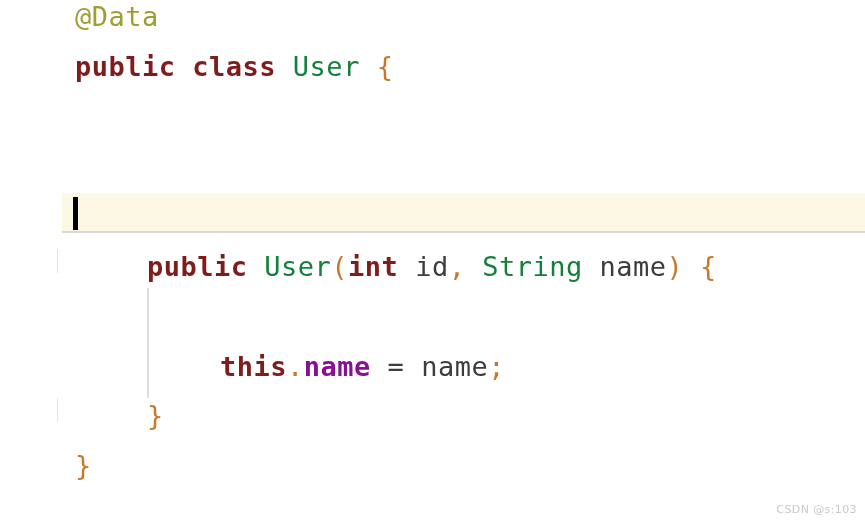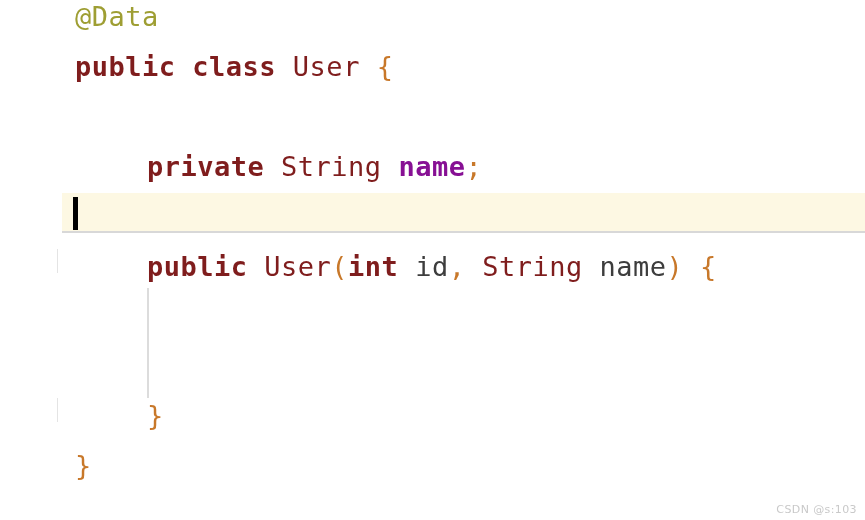--- a/index.html
+++ b/index.html
@@ -81,21 +81,21 @@
     white-space: pre;
     font-family: "DejaVu Sans Mono", monospace;
     font-size: 27px;
     line-height: 32px;
     letter-spacing: 0.5px;
   }
 
   
   .tok-annotation { color: #9E9E33; text-align: center; }
   .tok-keyword    { color: #7f1d1d; font-weight: bold; }
-  .tok-type       { color: #7f1d1d; }
+  .tok-type       { color: #15803d; }
   .tok-ident      { color: #3d3d3d; }
   .tok-field      { color: #871094; font-weight: bold; }
   .tok-punct      { color: #C8782A; }
   .tok-operator   { color: #3d3d3d; }
 
   
   .watermark {
     position: absolute;
     right: 8px;
     bottom: 4px;
@@ -122,27 +122,27 @@
     <span>]</span>
   </div>
 
   <div class="code-layer">
 
     <div class="code-line" style="top:1px;"><span class="tok-annotation">@Data</span></div>
 
     <div class="code-line" style="top:51px;"><span class="tok-keyword">public</span> <span class="tok-keyword">class</span> <span class="tok-type">User</span> <span class="tok-punct">{</span></div>
 
 
-    <div class="code-line" style="top:151px; left:147px;"><span class="tok-keyword">private</span> <span class="tok-type">String</span> <span class="tok-field">name</span><span class="tok-punct">;</span></div>
 
     <div class="code-line" style="top:201px; left:147px;"><span></span></div>
 
     <div class="code-line" style="top:251px; left:147px;"><span class="tok-keyword">public</span> <span class="tok-type">User</span><span class="tok-punct">(</span><span class="tok-keyword">int</span> <span class="tok-ident">id</span><span class="tok-punct">,</span> <span class="tok-type">String</span> <span class="tok-ident">name</span><span class="tok-punct">)</span> <span class="tok-punct">{</span></div>
 
 
+    <div class="code-line" style="top:351px; left:220px;"><span class="tok-keyword">this</span><span class="tok-punct">.</span><span class="tok-field">name</span> <span class="tok-operator">=</span> <span class="tok-ident">name</span><span class="tok-punct">;</span></div>
 
     <div class="code-line" style="top:400px; left:147px;"><span class="tok-punct">}</span></div>
 
     <div class="code-line" style="top:450px;"><span class="tok-punct">}</span></div>
 
   </div>
 
   <div class="watermark">CSDN @s:103</div>
 
 </div>

